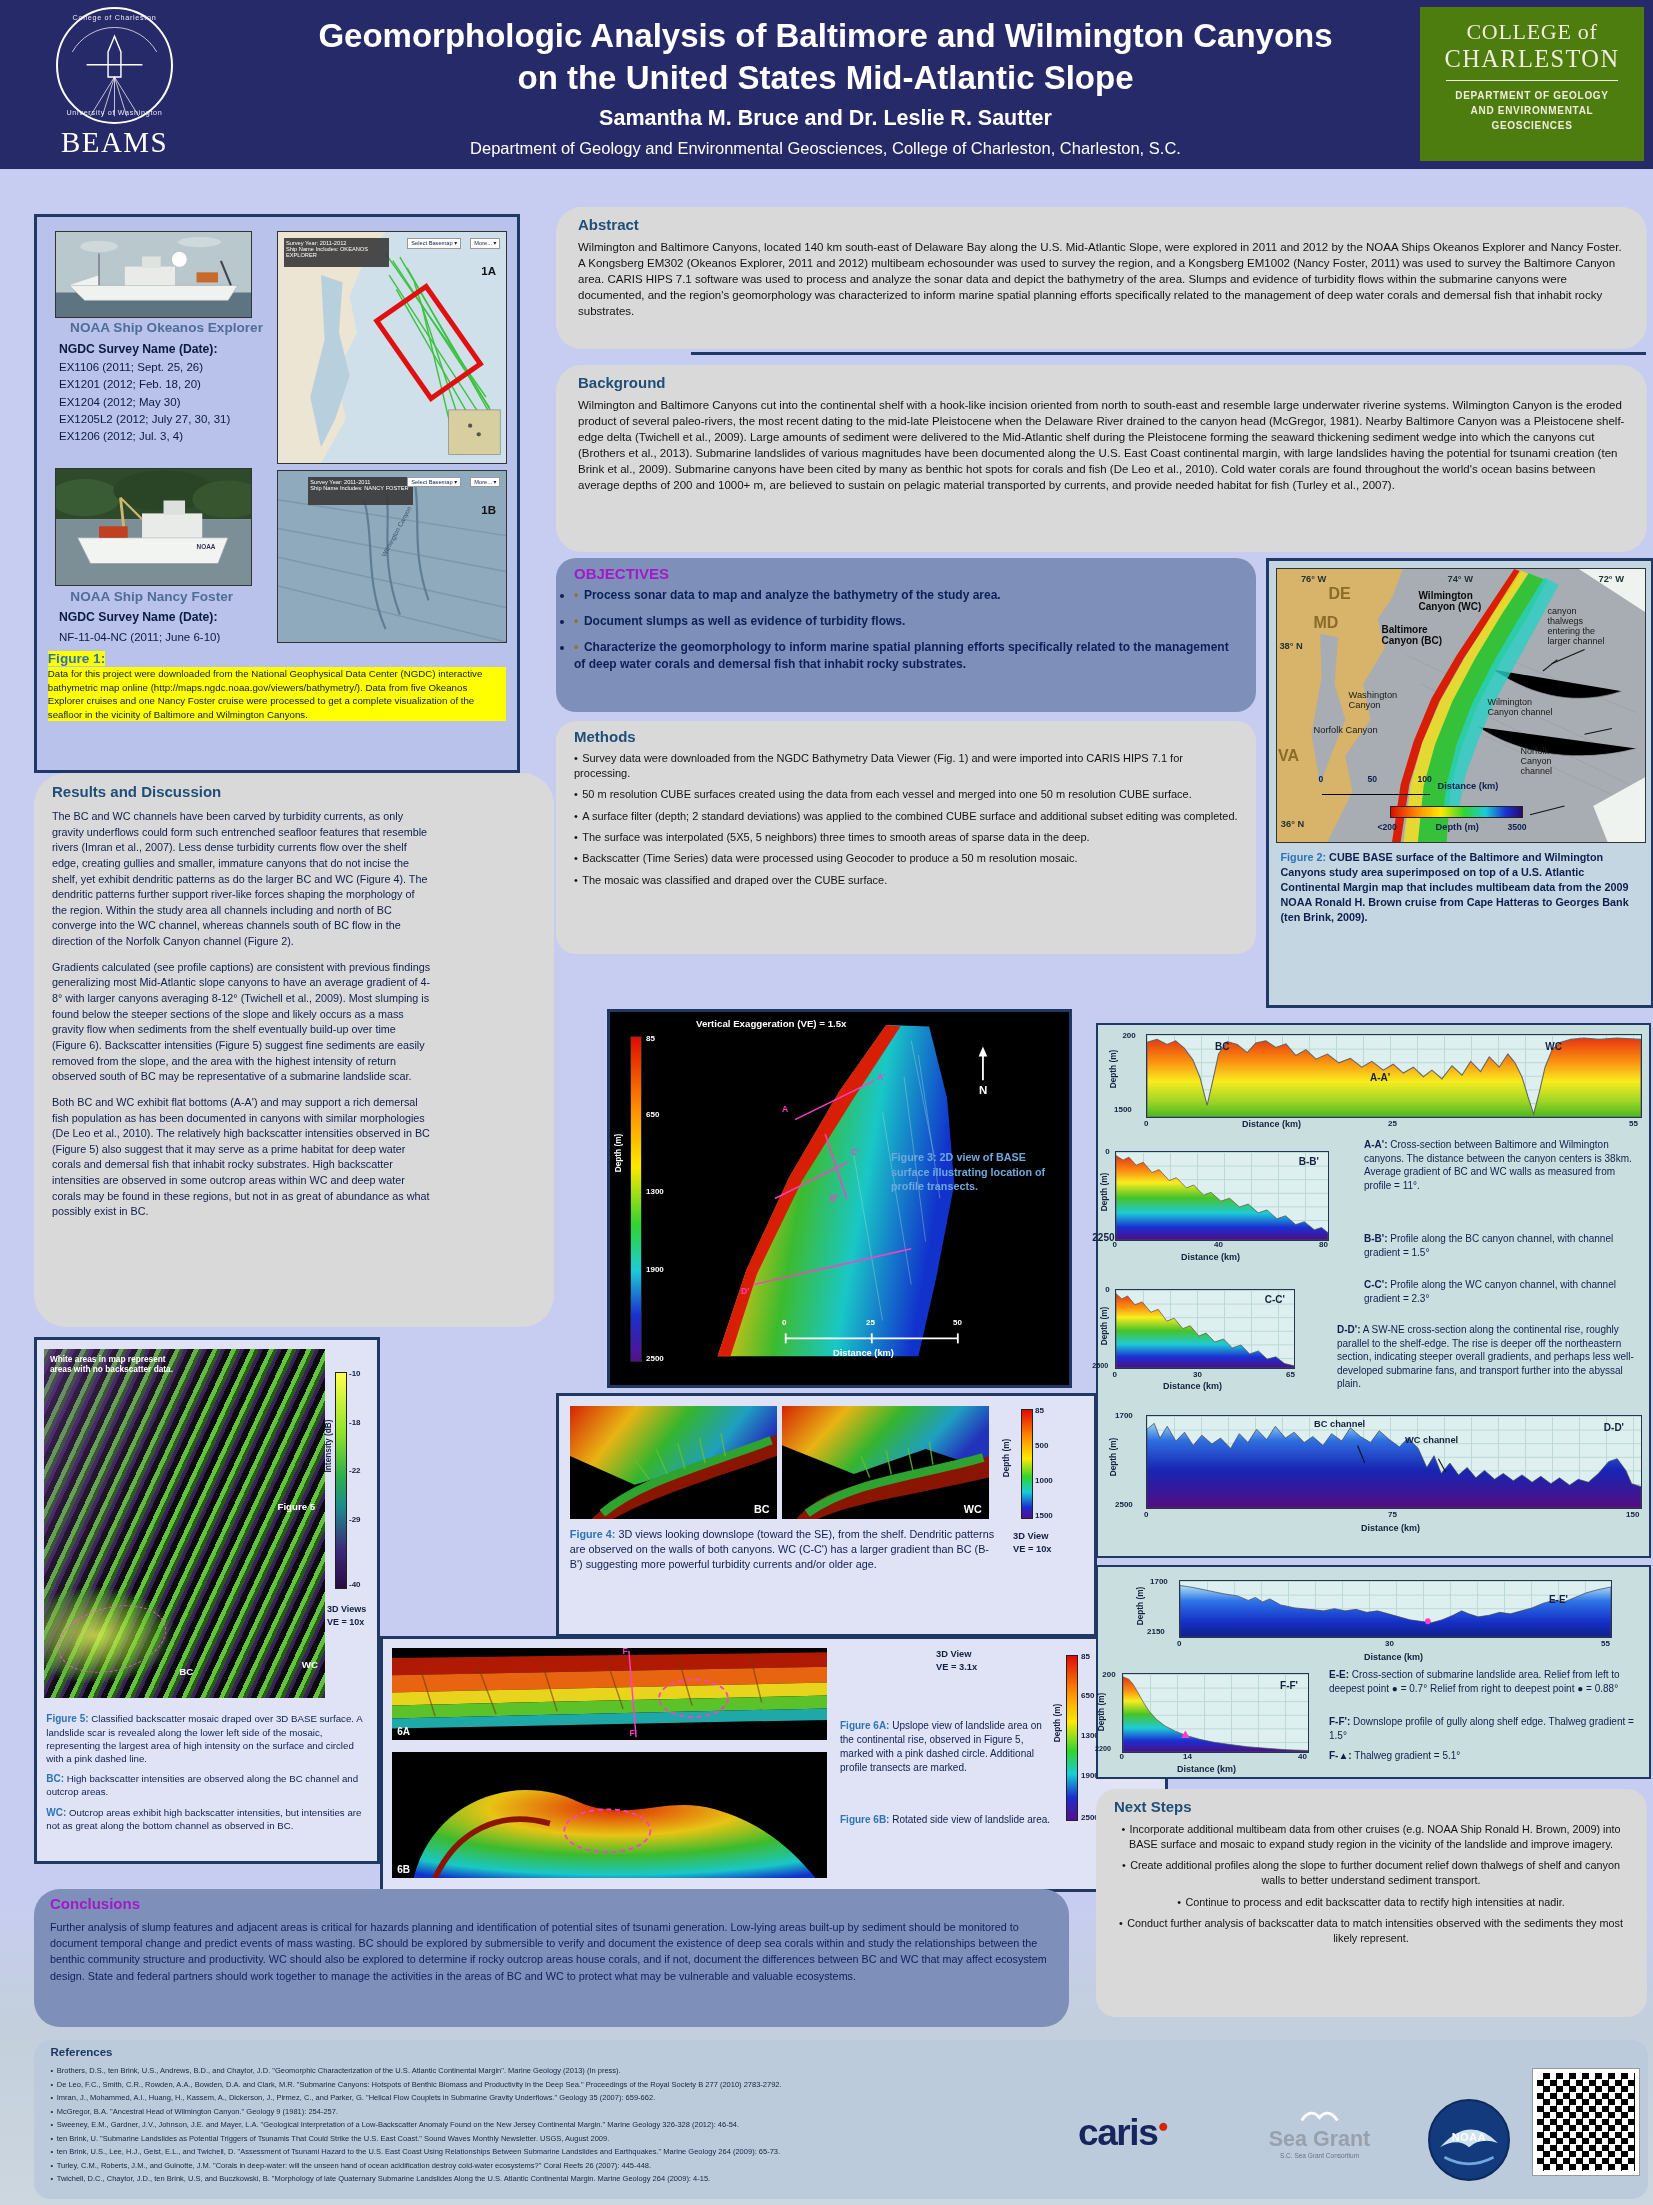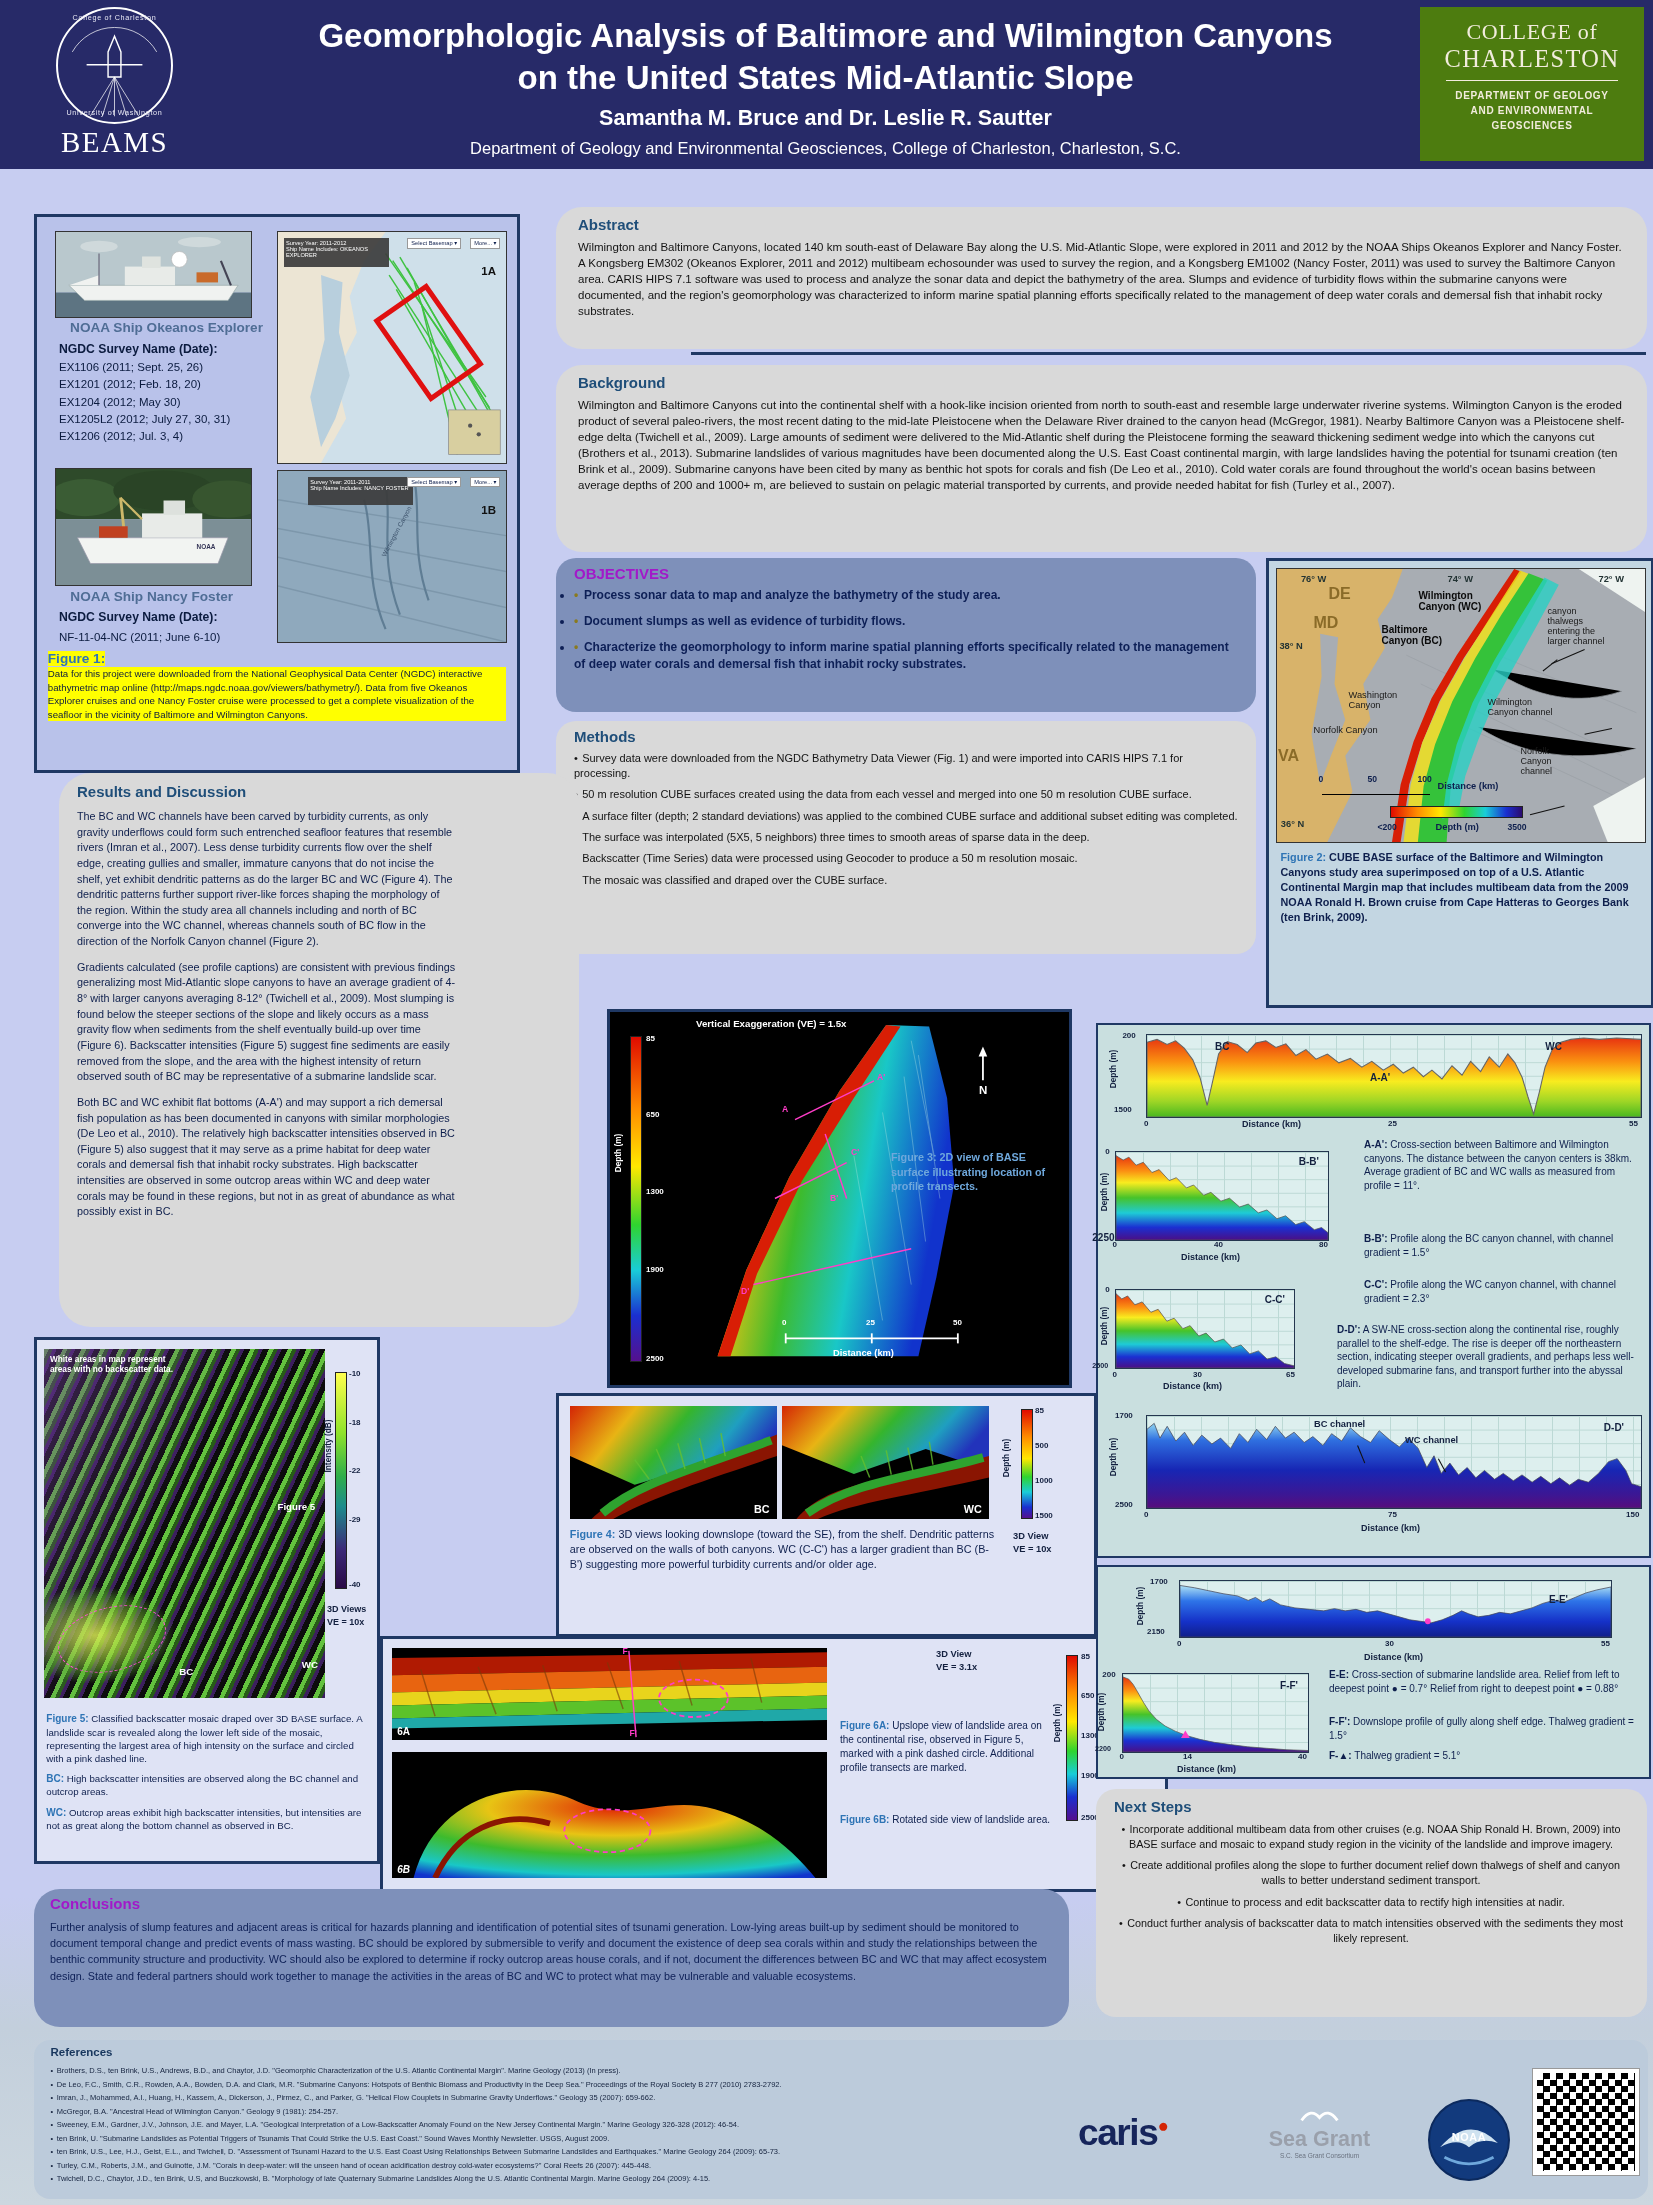--- a/index.html
+++ b/index.html
@@ -286,21 +286,21 @@
       <div class="abs" style="left:101px;top:253px;font-size:8.6px;font-weight:bold;">&lt;200</div>
       <div class="abs" style="left:159px;top:253px;font-size:9.3px;font-weight:bold;">Depth (m)</div>
       <div class="abs" style="left:231px;top:253px;font-size:8.6px;font-weight:bold;">3500</div>
     </div>
     <div class="abs" style="left:11.5px;top:289px;width:357px;font-size:10.8px;line-height:1.4;color:#0e1f4d;font-weight:bold;">
       <span class="teal-lead">Figure 2:</span>
       <span>CUBE BASE surface of the Baltimore and Wilmington Canyons study area superimposed on top of a U.S. Atlantic Continental Margin map that includes multibeam data from the 2009 NOAA Ronald H. Brown cruise from Cape Hatteras to Georges Bank (ten Brink, 2009).</span>
     </div>
   </div>
 
-  <div class="abs panel-gray" style="left:34px;top:773px;width:520px;height:554px;border-radius:32px;margin-left:25px;">
+  <div class="abs panel-gray" style="left:34px;top:773px;width:520px;height:554px;border-radius:32px;">
     <div class="abs sec-title" style="left:18px;top:10px;">Results and Discussion</div>
     <div class="abs" style="left:18px;top:36px;width:380px;font-size:10.8px;line-height:1.45;color:#0e1f4d;">
       <p style="margin:0 0 10px 0;">The BC and WC channels have been carved by turbidity currents, as only gravity underflows could form such entrenched seafloor features that resemble rivers (Imran et al., 2007). Less dense turbidity currents flow over the shelf edge, creating gullies and smaller, immature canyons that do not incise the shelf, yet exhibit dendritic patterns as do the larger BC and WC (Figure 4). The dendritic patterns further support river-like forces shaping the morphology of the region. Within the study area all channels including and north of BC converge into the WC channel, whereas channels south of BC flow in the direction of the Norfolk Canyon channel (Figure 2).</p>
       <p style="margin:0 0 10px 0;">Gradients calculated (see profile captions) are consistent with previous findings generalizing most Mid-Atlantic slope canyons to have an average gradient of 4-8° with larger canyons averaging 8-12° (Twichell et al., 2009). Most slumping is found below the steeper sections of the slope and likely occurs as a mass gravity flow when sediments from the shelf eventually build-up over time (Figure 6). Backscatter intensities (Figure 5) suggest fine sediments are easily removed from the slope, and the area with the highest intensity of return observed south of BC may be representative of a submarine landslide scar.</p>
       <p style="margin:0;">Both BC and WC exhibit flat bottoms (A-A') and may support a rich demersal fish population as has been documented in canyons with similar morphologies (De Leo et al., 2010). The relatively high backscatter intensities observed in BC (Figure 5) also suggest that it may serve as a prime habitat for deep water corals and demersal fish that inhabit rocky substrates. High backscatter intensities are observed in some outcrop areas within WC and deep water corals may be found in these regions, but not in as great of abundance as what possibly exist in BC.</p>
     </div>
   </div>
 
   <div class="abs figbox" style="left:34px;top:1337px;width:340px;height:521px;">
     <div class="abs" style="left:7.2px;top:8.6px;width:281px;height:349px;background:
@@ -570,21 +570,21 @@
             <path d="M400,18 L418,80"></path>
             <path d="M500,14 L515,76"></path>
         </g>
         <line x1="330" y1="4" x2="340" y2="124" stroke="#ff3dc8" stroke-width="2"></line>
         <ellipse cx="420" cy="70" rx="48" ry="26" fill="none" stroke="#ff3dc8" stroke-width="2.5" stroke-dasharray="7 5"></ellipse>
       </svg>
       <span class="abs wht" style="left:5.7px;bottom:2.9px;font-size:10px;font-weight:bold;">6A</span>
       <span class="maglab" style="left:231px;top:-1.4px;">F</span>
       <span class="maglab" style="left:238px;bottom:1.4px;">F'</span>
     </div>
-    <div class="abs" style="left:8.6px;top:113px;width:435px;height:126px;background:#000;font-style:italic;">
+    <div class="abs" style="left:8.6px;top:113px;width:435px;height:126px;background:#000;">
       <svg viewBox="0 0 606 176" width="100%" height="100%" preserveAspectRatio="none">
         <defs>
             <radialGradient id="g6b" cx="0.5" cy="0.2" r="0.9">
           <stop offset="0" stop-color="#e02505"></stop>
               <stop offset="0.35" stop-color="#e8c414"></stop>
           <stop offset="0.6" stop-color="#3dbb2d"></stop>
               <stop offset="0.85" stop-color="#19c7c7"></stop>
               <stop offset="1" stop-color="#1133cc"></stop>
         </radialGradient>
           </defs>

